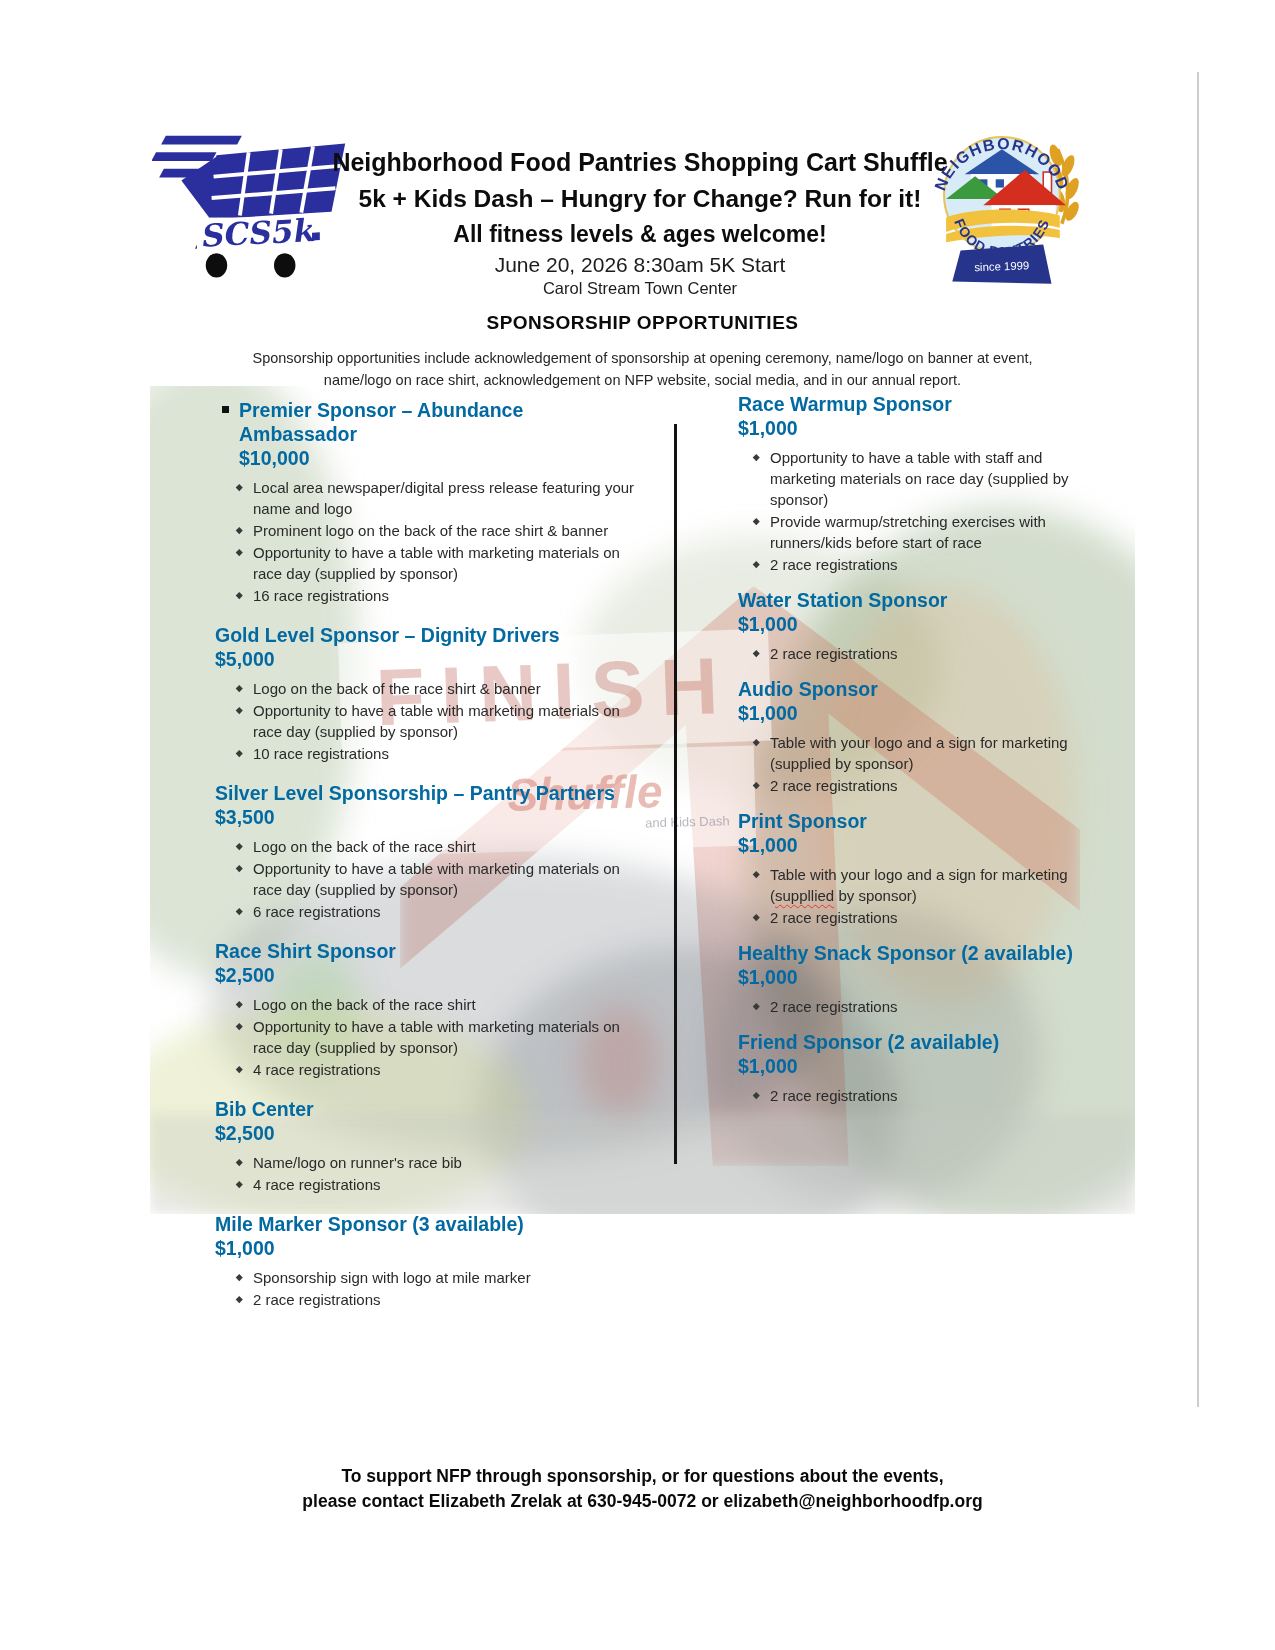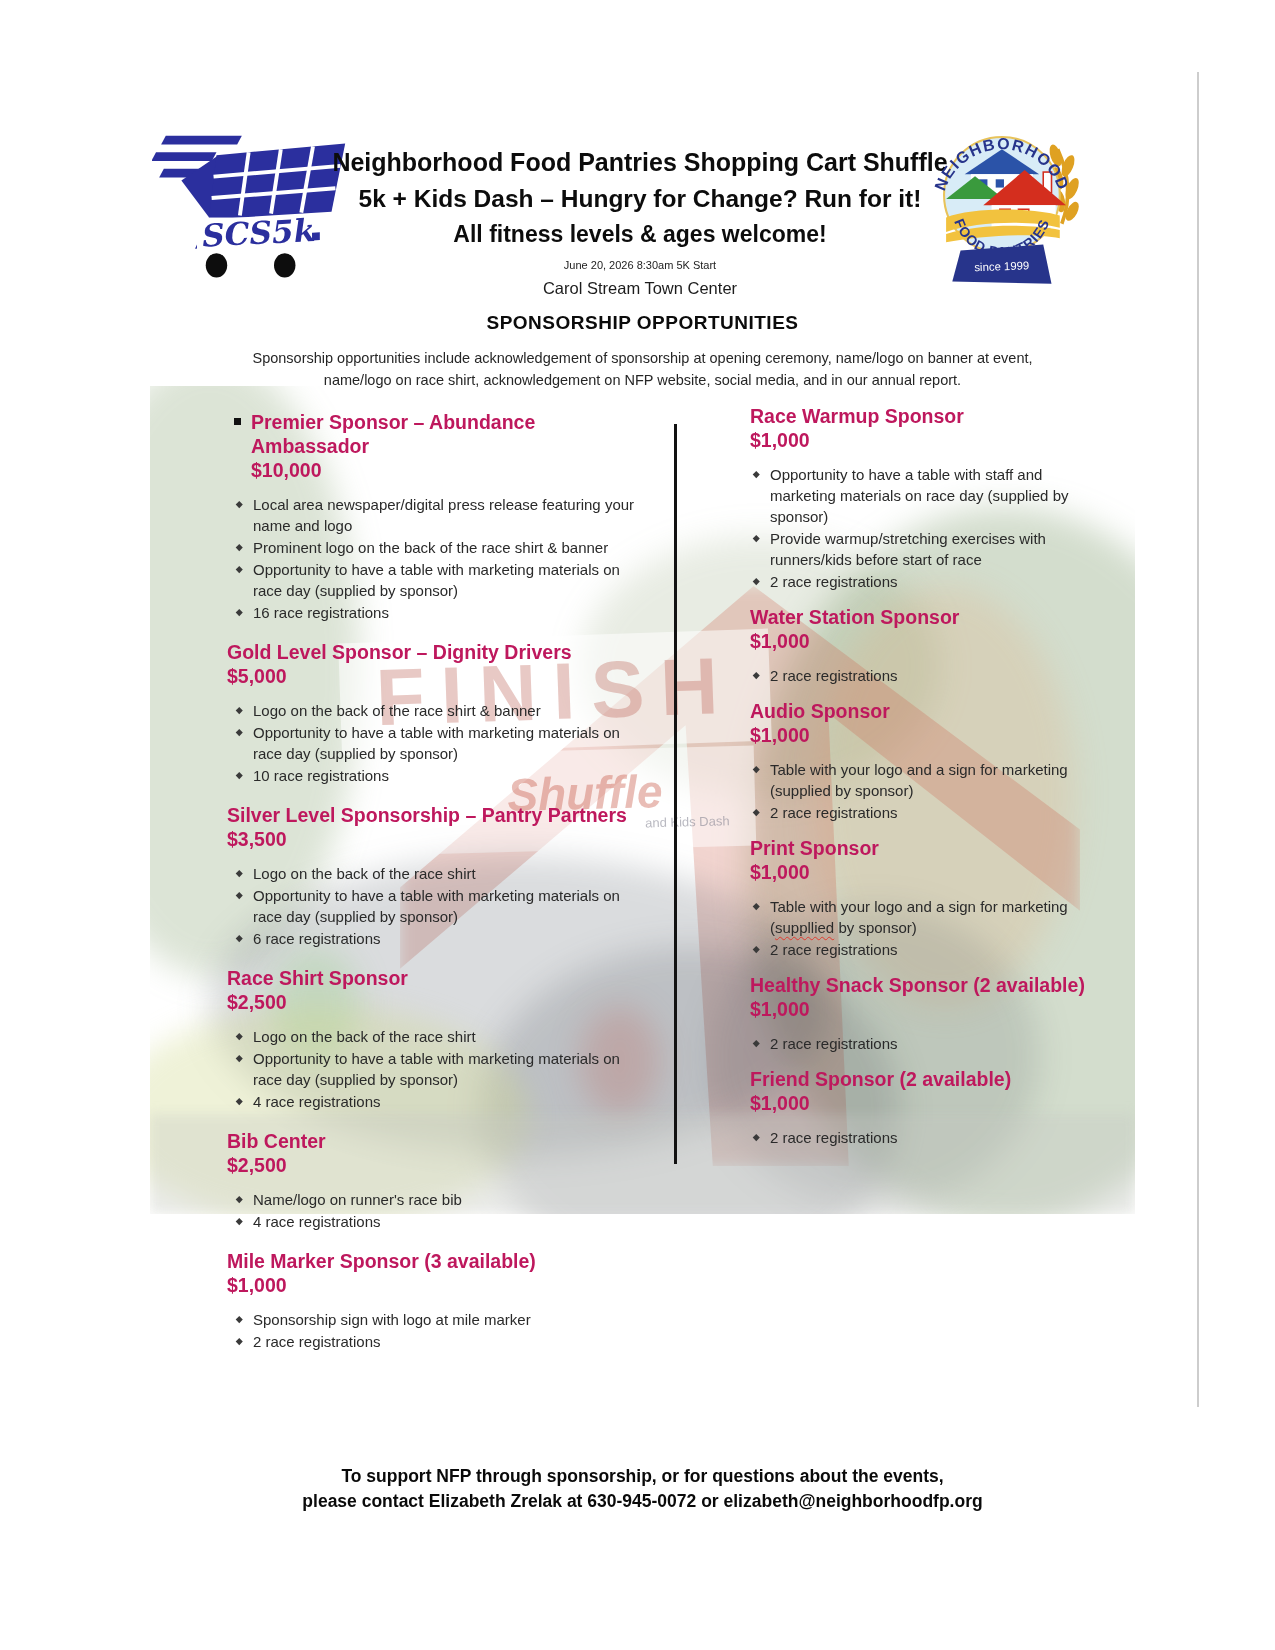--- a/index.html
+++ b/index.html
@@ -41,37 +41,37 @@
   .grass  { left:-40px; top:620px; width:420px; height:220px; background:rgba(208,216,142,.34); filter:blur(14px); }
   .road   { position:absolute; left:0; top:728px; width:985px; height:100px; background:rgba(198,200,194,.35); filter:blur(6px); }
 
   
   .cart-logo { position:absolute; left:152px; top:122px; width:205px; height:156px; }
   .org-logo  { position:absolute; left:926px; top:108px; width:158px; height:186px; }
   .title-block { position:absolute; left:325px; top:144px; width:630px; text-align:center; color:#0c0c0c; }
   .title-l1 { font-size:25px;   font-weight:bold; line-height:37px; }
   .title-l2 { font-size:24.5px; font-weight:bold; line-height:36px; }
   .title-l3 { font-size:23px;   font-weight:bold; line-height:34px; }
-  .title-date  { font-size:11px; line-height:24px; margin-top:2px; color:#1c1c1c; }
+  .title-date  { font-size:21px; line-height:24px; margin-top:2px; color:#1c1c1c; }
   .title-venue { font-size:16.5px; line-height:22px; color:#1c1c1c; }
 
   
   .sect-title { position:absolute; left:150px; top:312px; width:985px; text-align:center;
                 font-size:19px; font-weight:bold; letter-spacing:.5px; color:#0b0b0b; }
   .intro { position:absolute; left:150px; top:348px; width:985px; text-align:center;
            font-size:14.5px; line-height:21.5px; color:#262626; }
 
   
   .divider { position:absolute; left:674px; top:424px; width:3px; height:740px; background:#121212; }
   .col-left  { position:absolute; left:215px; top:398px; width:430px; }
   .col-right { position:absolute; left:738px; top:392px; width:374px; }
 
   .sponsor-section { margin-bottom:17px; }
   .col-right .sponsor-section { margin-bottom:13px; }
-  .sec-heading { font-size:19.5px; font-weight:bold; line-height:24px; color:#be185d; margin:12px; position:relative; }
+  .sec-heading { font-size:19.5px; font-weight:bold; line-height:24px; color:#0369a1; margin:0; position:relative; }
   .sponsor-section.bulleted { padding-left:24px; }
   .sponsor-section.bulleted .sec-heading::before {
     content:''; position:absolute; left:-17px; top:8px; width:7px; height:7px; background:#111;
   }
   .sec-bullets { list-style:none; margin:7px 0 0 0; padding:0 0 0 38px; }
   .col-right .sec-bullets { padding-left:32px; }
   .sponsor-section.bulleted .sec-bullets { padding-left:14px; }
   .bullet-item { position:relative; font-size:15px; line-height:21px; color:#2a2a2a; margin-bottom:1px; }
   .bullet-item::before {
     content:''; position:absolute; left:-16px; top:8px; width:4.5px; height:4.5px;

